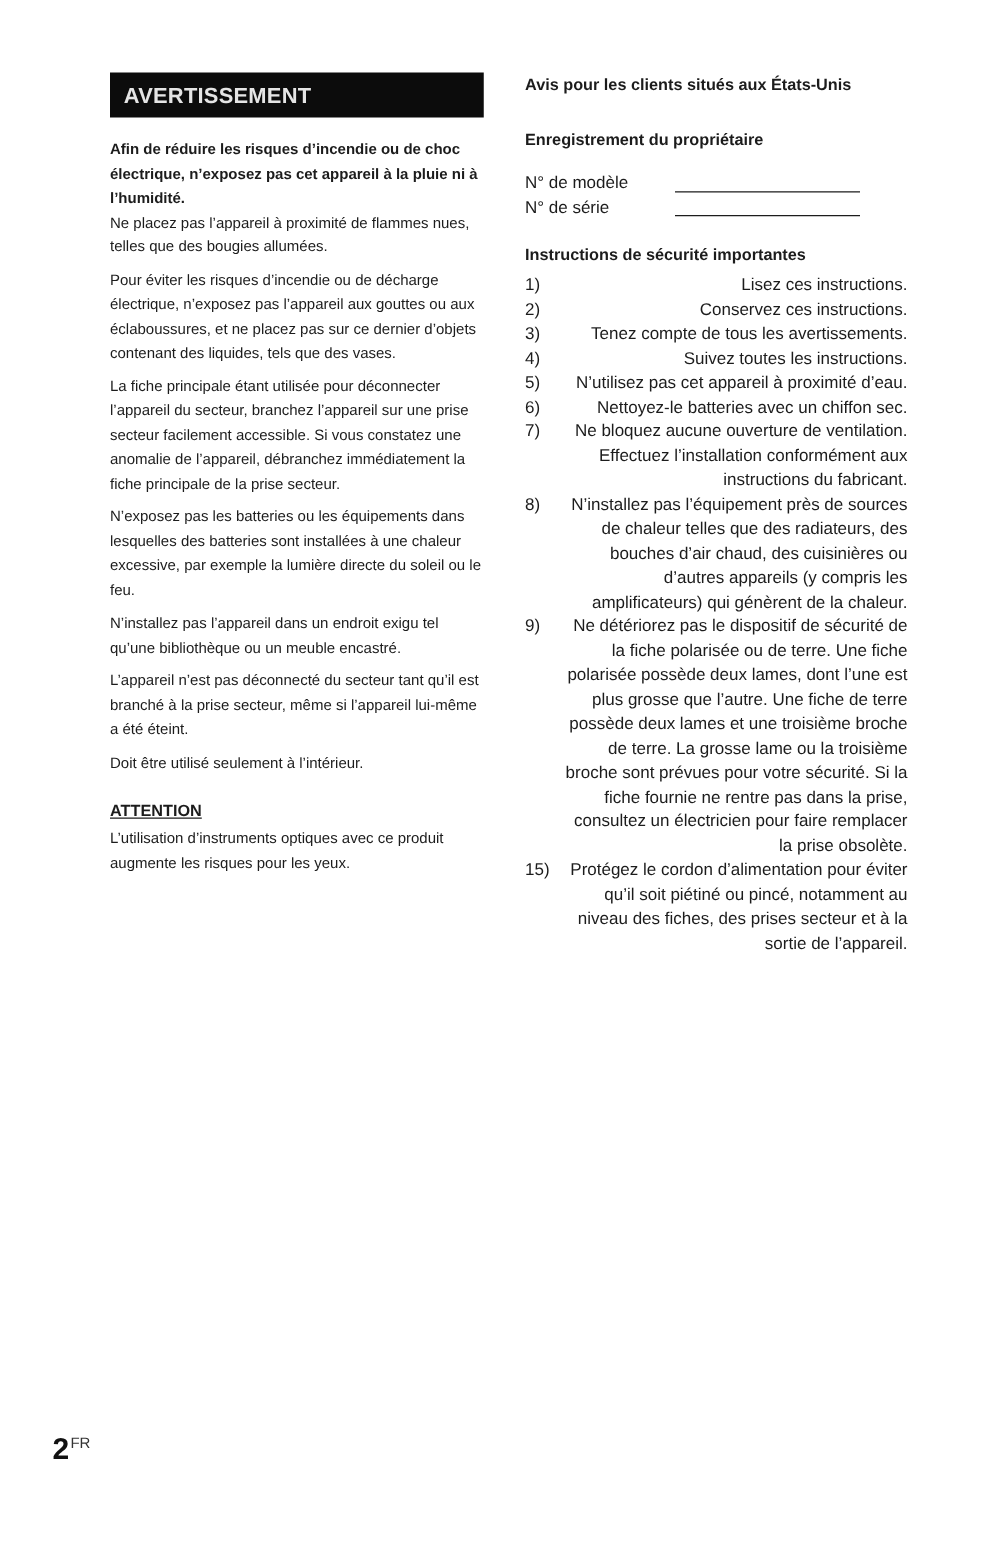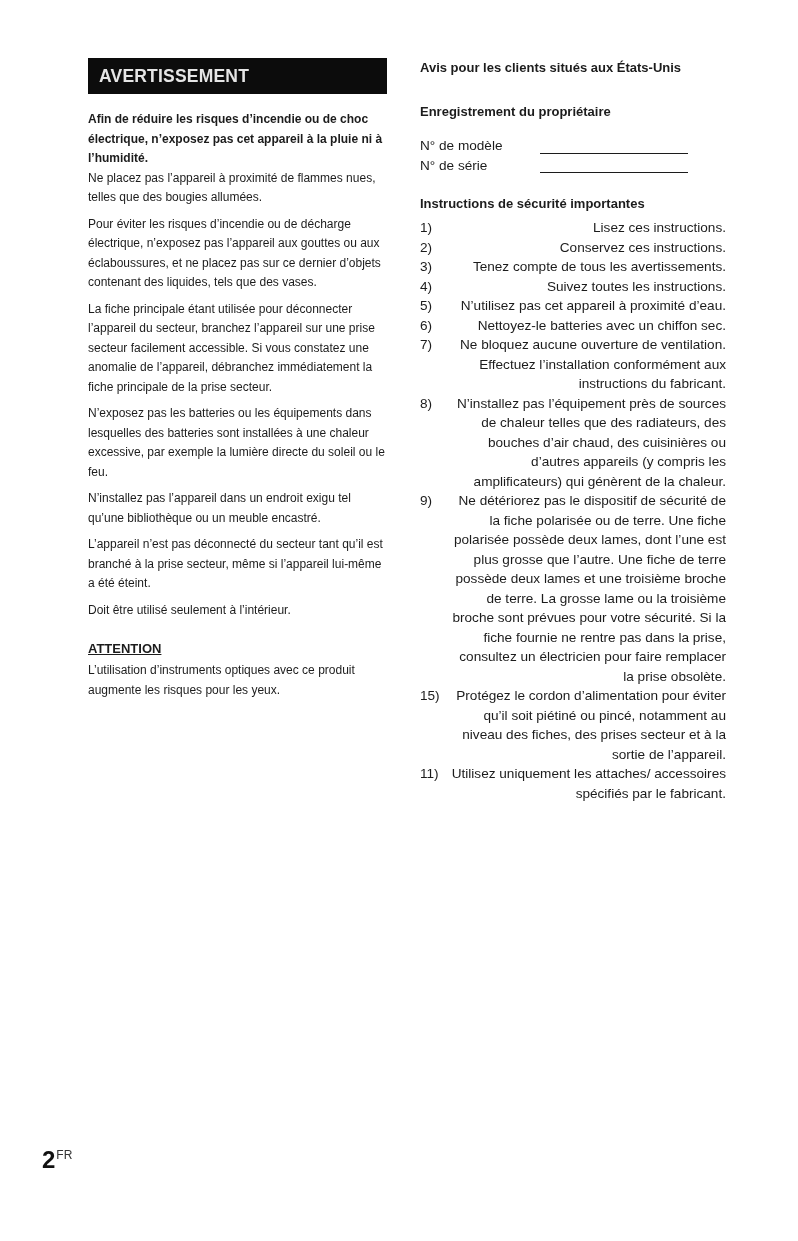--- a/index.html
+++ b/index.html
@@ -201,24 +201,20 @@
           <span class="item-text">N’installez pas l’équipement près de sources de chaleur telles que des radiateurs, des bouches d’air chaud, des cuisinières ou d’autres appareils (y compris les amplificateurs) qui génèrent de la chaleur.</span>
         </li>
         <li class="safety-item">
           <span class="num">9)</span>
           <span class="item-text">Ne détériorez pas le dispositif de sécurité de la fiche polarisée ou de terre. Une fiche polarisée possède deux lames, dont l’une est plus grosse que l’autre. Une fiche de terre possède deux lames et une troisième broche de terre. La grosse lame ou la troisième broche sont prévues pour votre sécurité. Si la fiche fournie ne rentre pas dans la prise, consultez un électricien pour faire remplacer la prise obsolète.</span>
         </li>
         <li class="safety-item">
           <span class="num">15)</span>
           <span class="item-text">Protégez le cordon d’alimentation pour éviter qu’il soit piétiné ou pincé, notamment au niveau des fiches, des prises secteur et à la sortie de l’appareil.</span>
         </li>
-        <li class="safety-item">
-          <span class="num">11)</span>
-          <span class="item-text">Utilisez uniquement les attaches/ accessoires spécifiés par le fabricant.</span>
-        </li>
       </ol>
     </div>
   </div>
 
   <div class="page-number">
     <span class="pnum">2</span><span class="plang">FR</span>
   </div>
 </div>
 
 </body></html>

